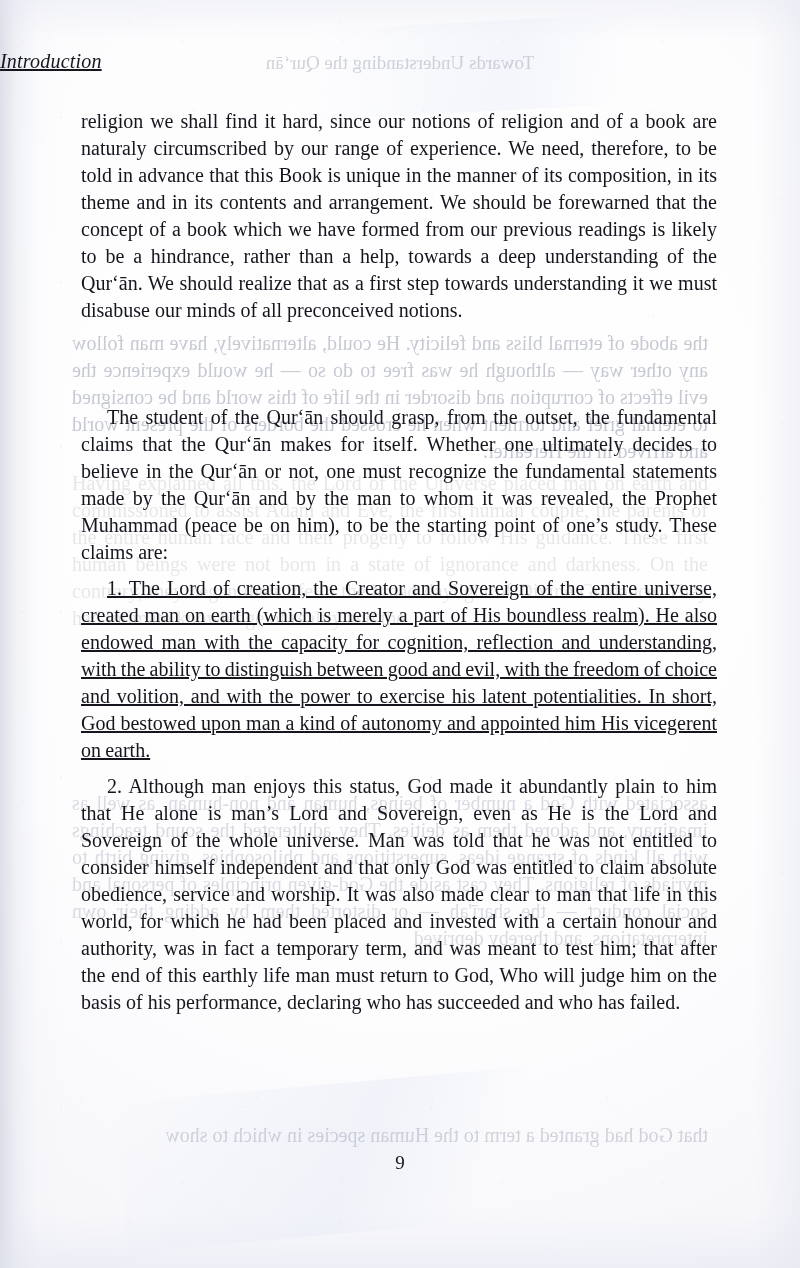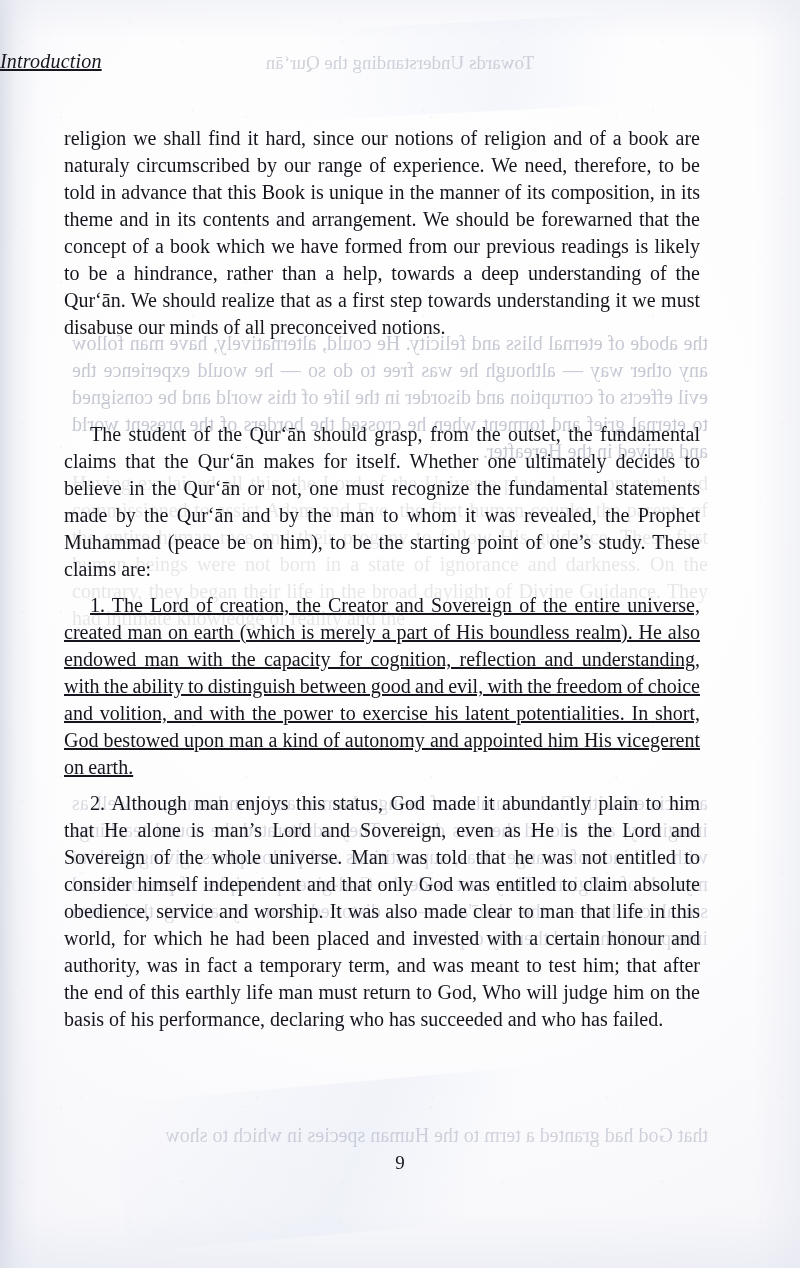--- a/index.html
+++ b/index.html
@@ -149,24 +149,23 @@
     text-align: left;
     font-style: italic;
     font-size: 20px;
     letter-spacing: 0.2px;
     color: #16161f;
     text-decoration: underline;
   }
 
   .body-col {
     position: absolute;
-    left: 64px;
+    left: 81px;
     top: 108px;
     width: 636px;
-    margin-top: 17px;
   }
 
   .body-col p {
     margin: 0;
     font-size: 20px;
     line-height: 27px;
     text-align: justify;
     text-justify: inter-word;
     color: #15151e;
     hyphens: none;

